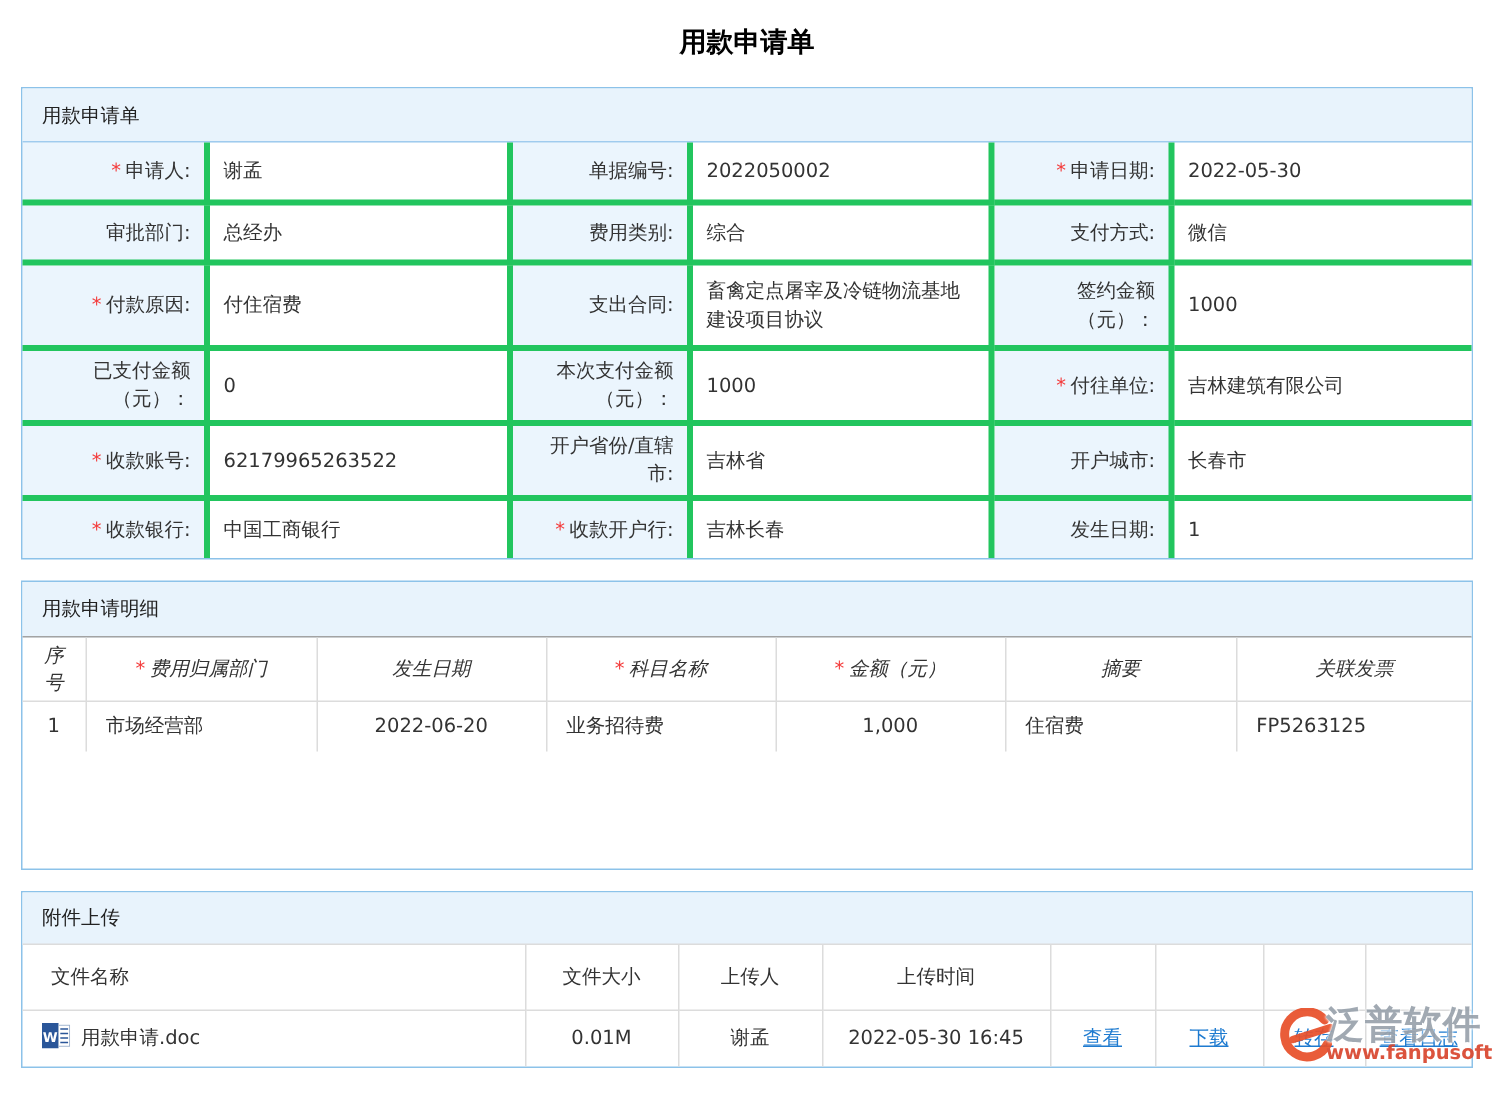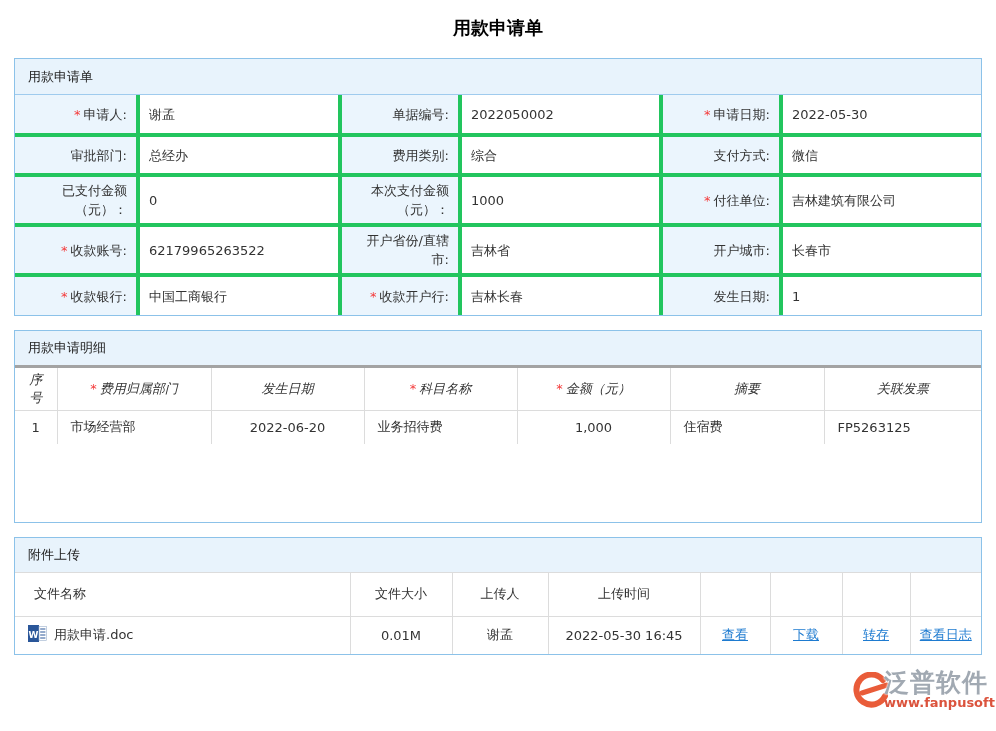--- a/index.html
+++ b/index.html
@@ -12,21 +12,21 @@
   .page-title {
     height:58px; margin:0; padding-top:16px; text-align:center;
     font-size:18px; font-weight:bold; color:#000000;
   }
   .panel { margin:0 14px 14px 14px; border:1px solid #8CC2E9; background:#fff; }
   .panel-head {
     background:#E8F3FC; display:flex; align-items:center;
     padding:0 13px; color:#222; font-size:13px;
   }
   #form-panel .panel-head { height:36px; border-bottom:1px solid #9FCBEE; }
-  #detail-panel .panel-head { height:37px; border-bottom:3px solid #a3a3a3; }
+  #detail-panel .panel-head { height:37px; border-bottom:1px solid #a3a3a3; }
   #attach-panel .panel-head { height:35px; border-bottom:1px solid #DCDCDC; }
 
   table { width:100%; border-collapse:collapse; table-layout:fixed; border-style:hidden; }
   td, th { font-size:13px; font-weight:normal; overflow:hidden; }
 
   
   #form-table td { border:4px solid #22c55e; padding:4px 9px; line-height:19px; }
   #form-table tr { height:40px; }
   #form-table tr.tall { height:57px; }
   #form-table td.lbl { background:#EBF5FD; text-align:right; color:#333; }
@@ -94,20 +94,28 @@
         <td class="lbl"><span class="req">*</span><span>申请日期:</span></td>
         <td class="val">2022-05-30</td>
       </tr>
       <tr>
         <td class="lbl"><span class="req"></span><span>审批部门:</span></td>
         <td class="val">总经办</td>
         <td class="lbl"><span class="req"></span><span>费用类别:</span></td>
         <td class="val">综合</td>
         <td class="lbl"><span class="req"></span><span>支付方式:</span></td>
         <td class="val">微信</td>
+      </tr>
+      <tr class="tall">
+        <td class="lbl"><span class="req">*</span><span>付款原因:</span></td>
+        <td class="val">付住宿费</td>
+        <td class="lbl"><span class="req"></span><span>支出合同:</span></td>
+        <td class="val">畜禽定点屠宰及冷链物流基地建设项目协议</td>
+        <td class="lbl"><span class="req"></span><span>签约金额（元）：</span></td>
+        <td class="val">1000</td>
       </tr>
       <tr>
         <td class="lbl"><span class="req"></span><span>已支付金额（元）：</span></td>
         <td class="val">0</td>
         <td class="lbl"><span class="req"></span><span>本次支付金额（元）：</span></td>
         <td class="val">1000</td>
         <td class="lbl"><span class="req">*</span><span>付往单位:</span></td>
         <td class="val">吉林建筑有限公司</td>
       </tr>
       <tr>

